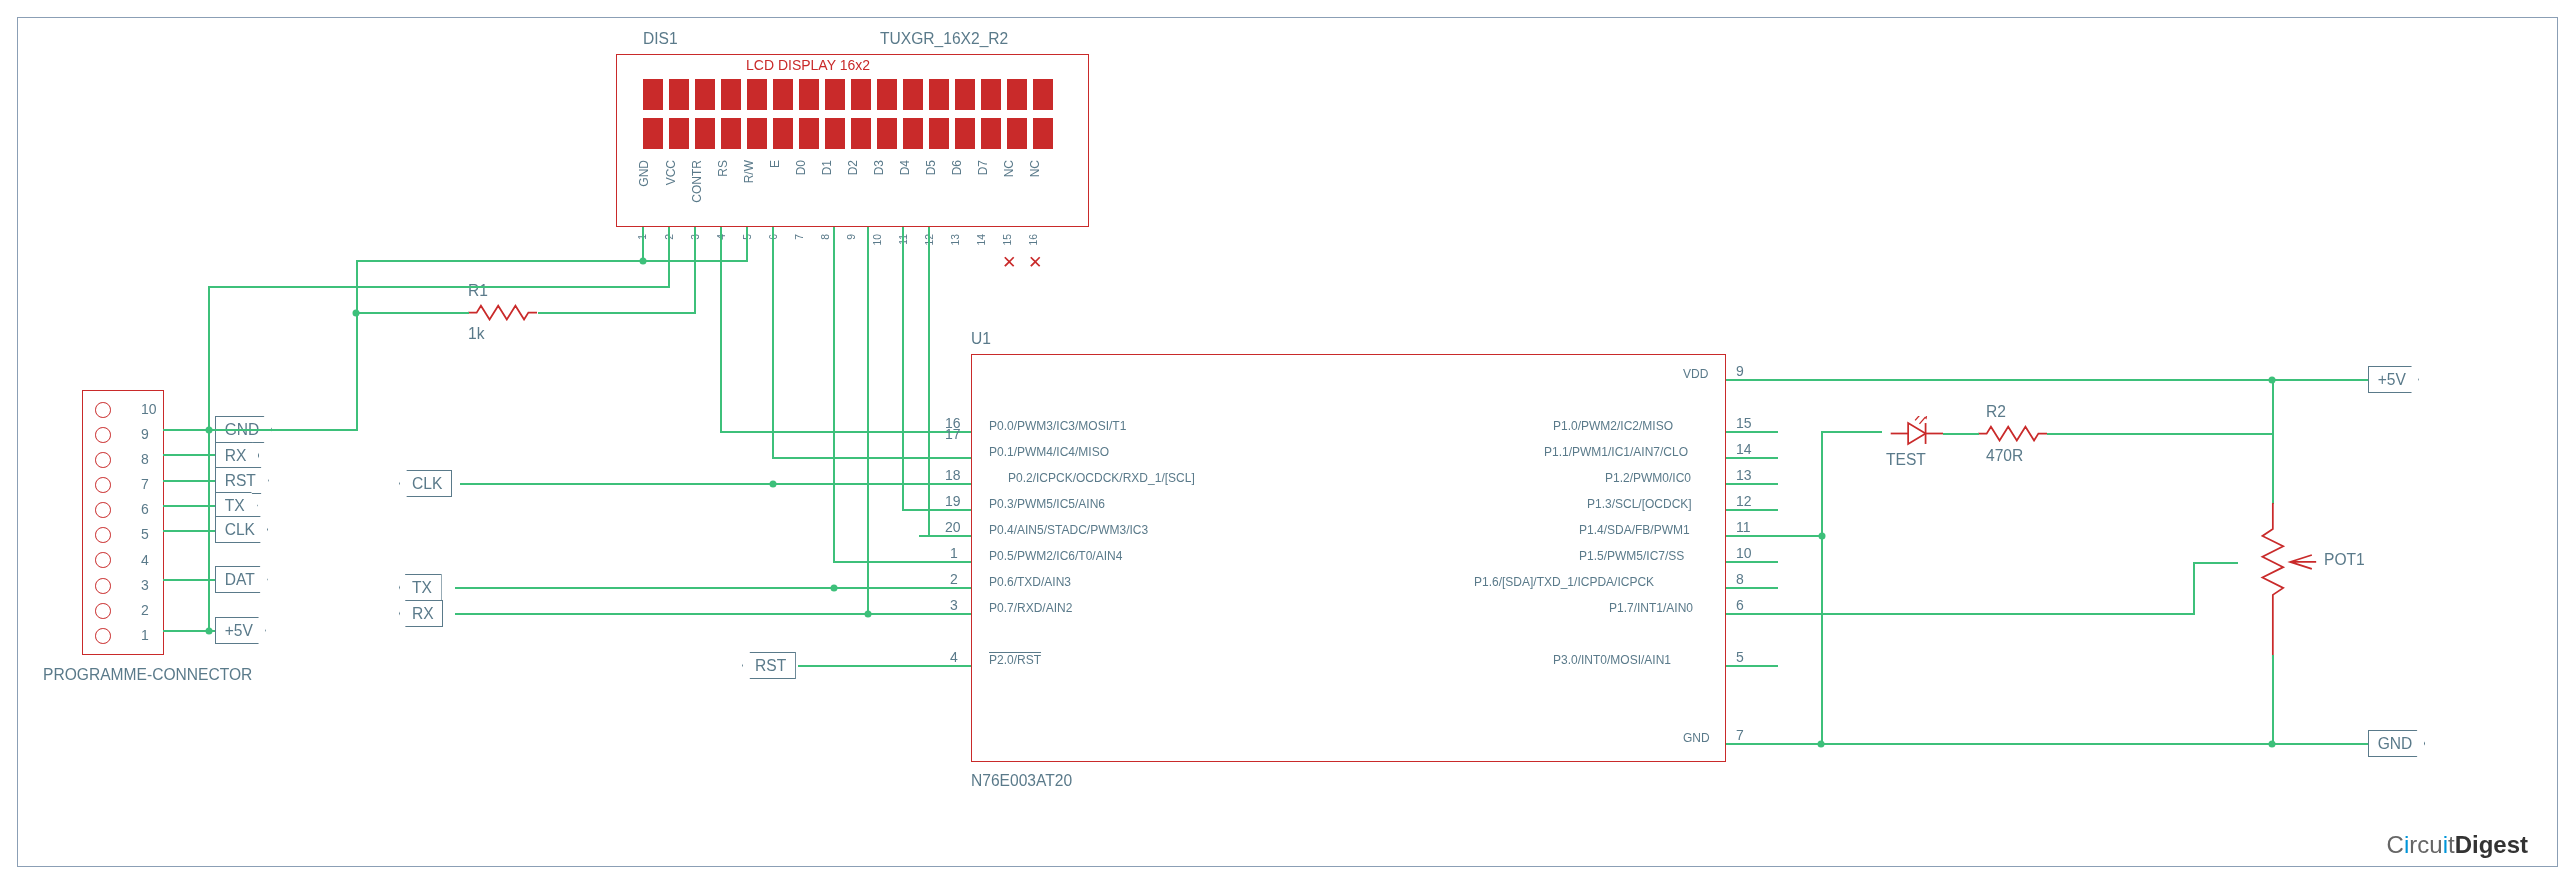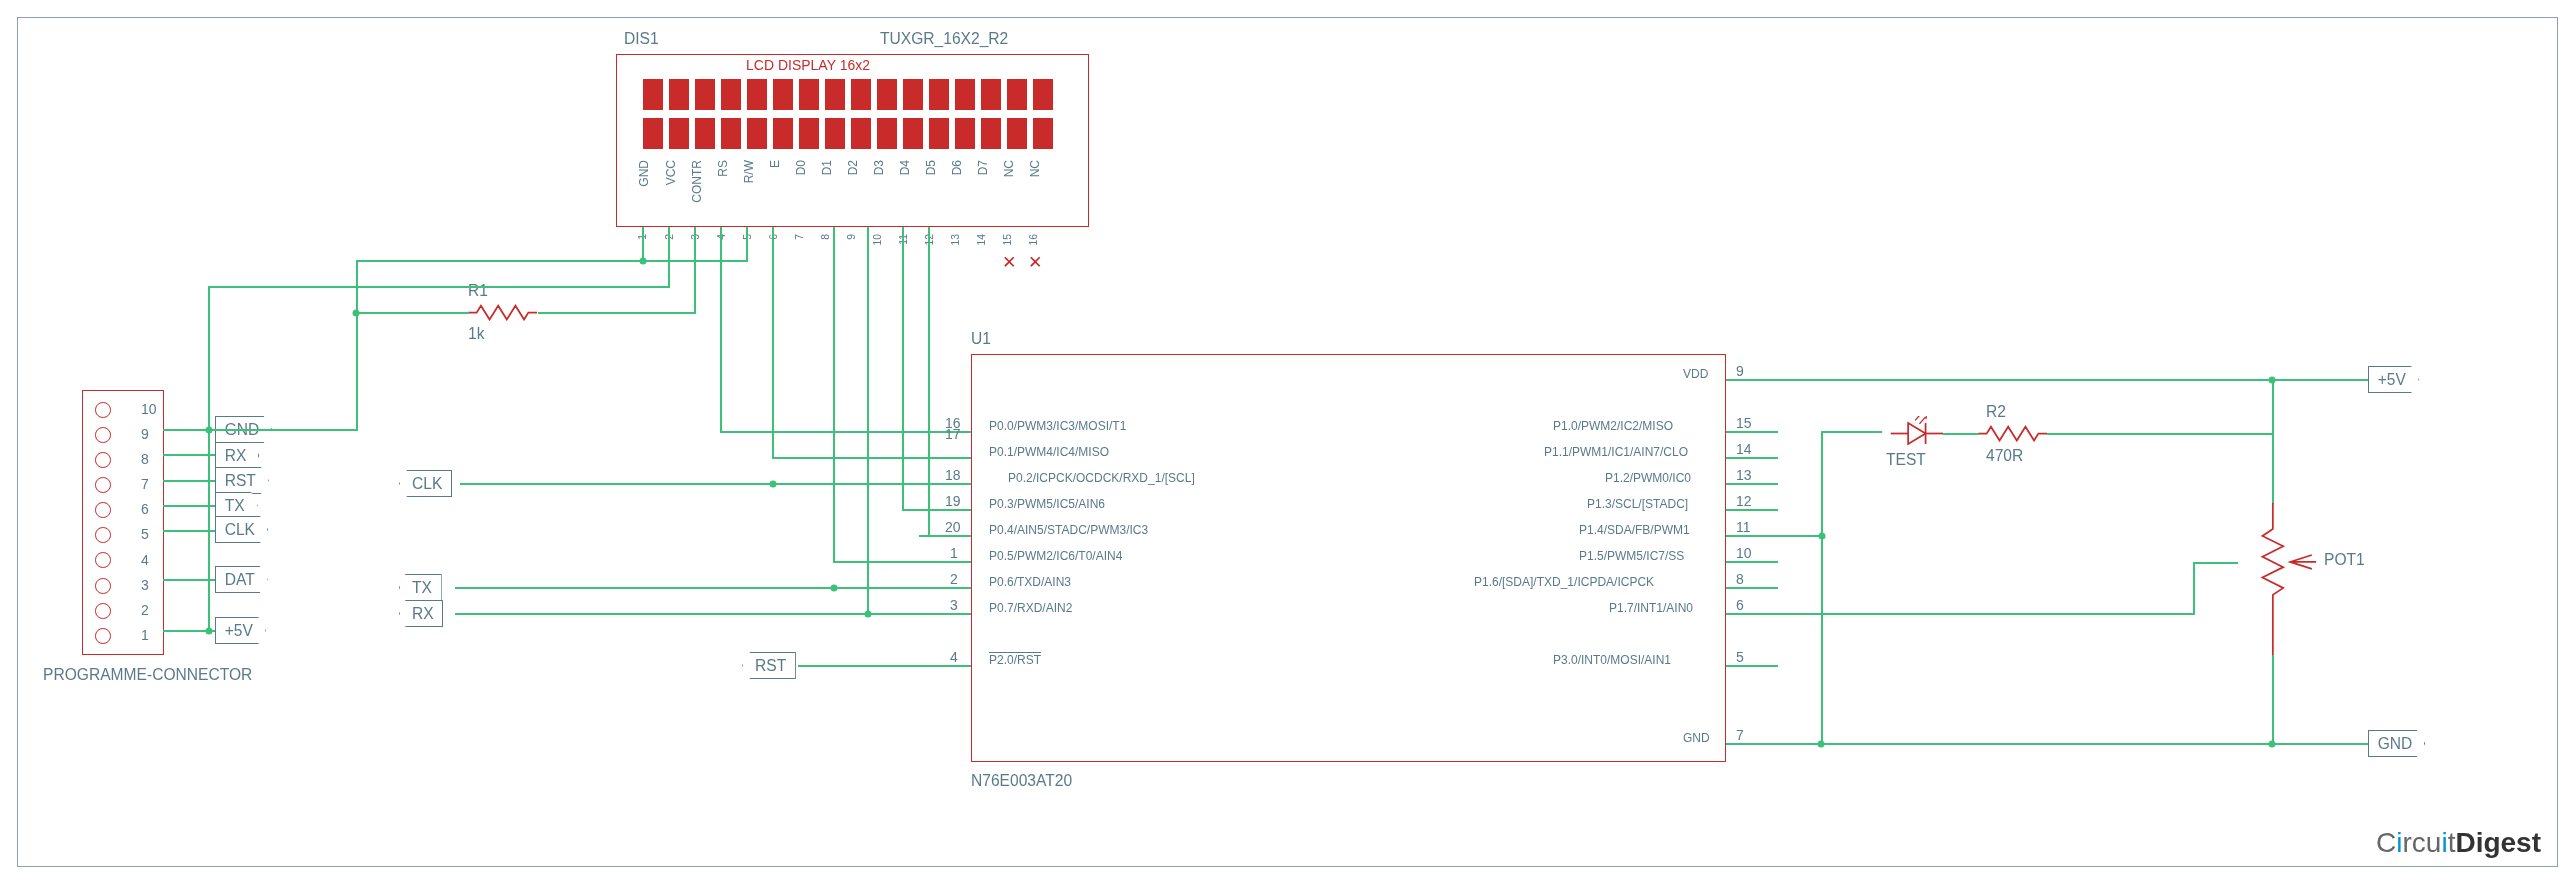--- a/index.html
+++ b/index.html
@@ -87,35 +87,35 @@
 }
 .resistor {
   position: absolute;
   width: 69px; height: 17.3px;
 }
 .resistor svg { width: 100%; height: 100%; }
 .led-svg { position: absolute; }
 .pot-svg { position: absolute; }
 .logo {
   position: absolute;
-  right: 35px; bottom: 26px;
-  font-size: 28px;
+  right: 48px; bottom: 26px;
+  font-size: 24px;
   color: #666;
   font-weight: 300;
   text-align: right;
 }
 .logo .bold { color: #333; font-weight: 600; }
 .logo .i-dot { color: #0095d9; }
 </style>
 </head>
 <body>
 
 <div class="frame"></div>
 
-<div class="label" style="left:624px;top:30px">DIS1</div>
+<div class="label" style="left:643px;top:30px">DIS1</div>
 <div class="label" style="left:880px;top:30px">TUXGR_16X2_R2</div>
 <div class="red-box" style="left:616px;top:54px;width:473px;height:173px"></div>
 <div class="label" style="left:746px;top:57px;color:#c92a2a;font-size:14px">LCD DISPLAY 16x2</div>
 
 <div>
 <div class="lcd-cell" style="left:642px;top:78px"></div>
     <div class="lcd-cell" style="left:668px;top:78px"></div>
     <div class="lcd-cell" style="left:694px;top:78px"></div>
     <div class="lcd-cell" style="left:720px;top:78px"></div>
     <div class="lcd-cell" style="left:746px;top:78px"></div>
@@ -244,21 +244,21 @@
 
 <div class="pin-num" style="left:1736px;top:441px">14</div>
 <div class="label label-sm" style="left:1544px;top:445px">P1.1/PWM1/IC1/AIN7/CLO</div>
 <div class="wire wire-h" style="left:1726px;top:457px;width:52px"></div>
 
 <div class="pin-num" style="left:1736px;top:467px">13</div>
 <div class="label label-sm" style="left:1605px;top:471px">P1.2/PWM0/IC0</div>
 <div class="wire wire-h" style="left:1726px;top:483px;width:52px"></div>
 
 <div class="pin-num" style="left:1736px;top:493px">12</div>
-<div class="label label-sm" style="left:1587px;top:497px">P1.3/SCL/[STADC]</div>
+<div class="label label-sm" style="left:1587px;top:497px">P1.3/SCL/[OCDCK]</div>
 <div class="wire wire-h" style="left:1726px;top:509px;width:52px"></div>
 
 <div class="pin-num" style="left:1736px;top:519px">11</div>
 <div class="label label-sm" style="left:1579px;top:523px">P1.4/SDA/FB/PWM1</div>
 <div class="wire wire-h" style="left:1726px;top:535px;width:52px"></div>
 
 <div class="pin-num" style="left:1736px;top:545px">10</div>
 <div class="label label-sm" style="left:1579px;top:549px">P1.5/PWM5/IC7/SS</div>
 <div class="wire wire-h" style="left:1726px;top:561px;width:52px"></div>
 

